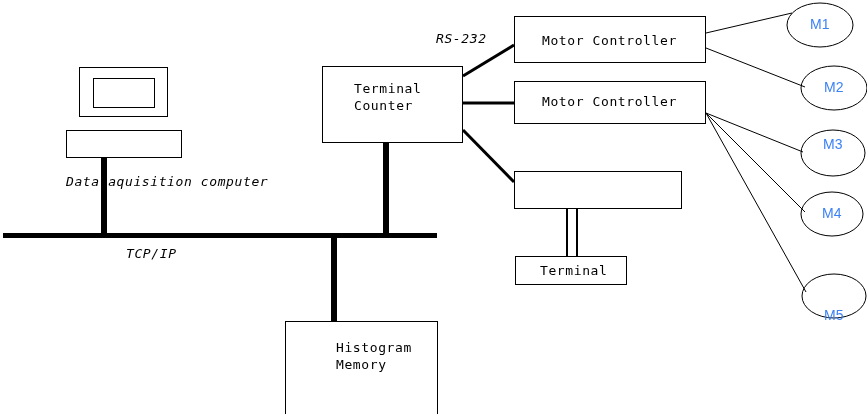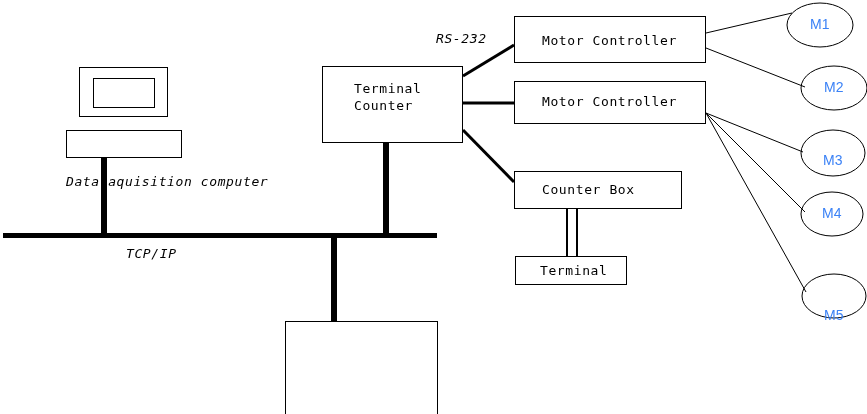--- a/index.html
+++ b/index.html
@@ -107,26 +107,27 @@
   <div class="node-label" id="boxlabel-0" style="left: 338px; top: 80px;">Terminal
 Counter</div>
 
   <div class="node-box" id="box-1" style="left: 514px; top: 16px; width: 192px; height: 47px;"></div>
   <div class="node-label" id="boxlabel-1" style="left: 526px; top: 32px;">Motor Controller</div>
 
   <div class="node-box" id="box-2" style="left: 514px; top: 81px; width: 192px; height: 43px;"></div>
   <div class="node-label" id="boxlabel-2" style="left: 526px; top: 93px;">Motor Controller</div>
 
   <div class="node-box" id="box-3" style="left: 514px; top: 171px; width: 168px; height: 38px;"></div>
-  <div class="node-label" id="boxlabel-3" style="left: 526px; top: 181px;">Counter Box</div>
 
   <div class="node-box" id="box-4" style="left: 515px; top: 256px; width: 112px; height: 29px;"></div>
   <div class="node-label" id="boxlabel-4" style="left: 524px; top: 262px;">Terminal</div>
 
   <div class="node-box" id="box-5" style="left: 285px; top: 321px; width: 153px; height: 95px;"></div>
+  <div class="node-label" id="boxlabel-5" style="left: 320px; top: 339px;">Histogram
+Memory</div>
 
   <div class="motor-label" id="motorlabel-0" style="left: 810px; top: 16px;">M1</div>
   <div class="motor-label" id="motorlabel-1" style="left: 824px; top: 79px;">M2</div>
-  <div class="motor-label" id="motorlabel-2" style="left: 823px; top: 152px;">M3</div>
+  <div class="motor-label" id="motorlabel-2" style="left: 823px; top: 136px;">M3</div>
   <div class="motor-label" id="motorlabel-3" style="left: 822px; top: 205px;">M4</div>
   <div class="motor-label" id="motorlabel-4" style="left: 824px; top: 287px; margin-top: 20px;">M5</div>
 
 </div>
 
 </body></html>

